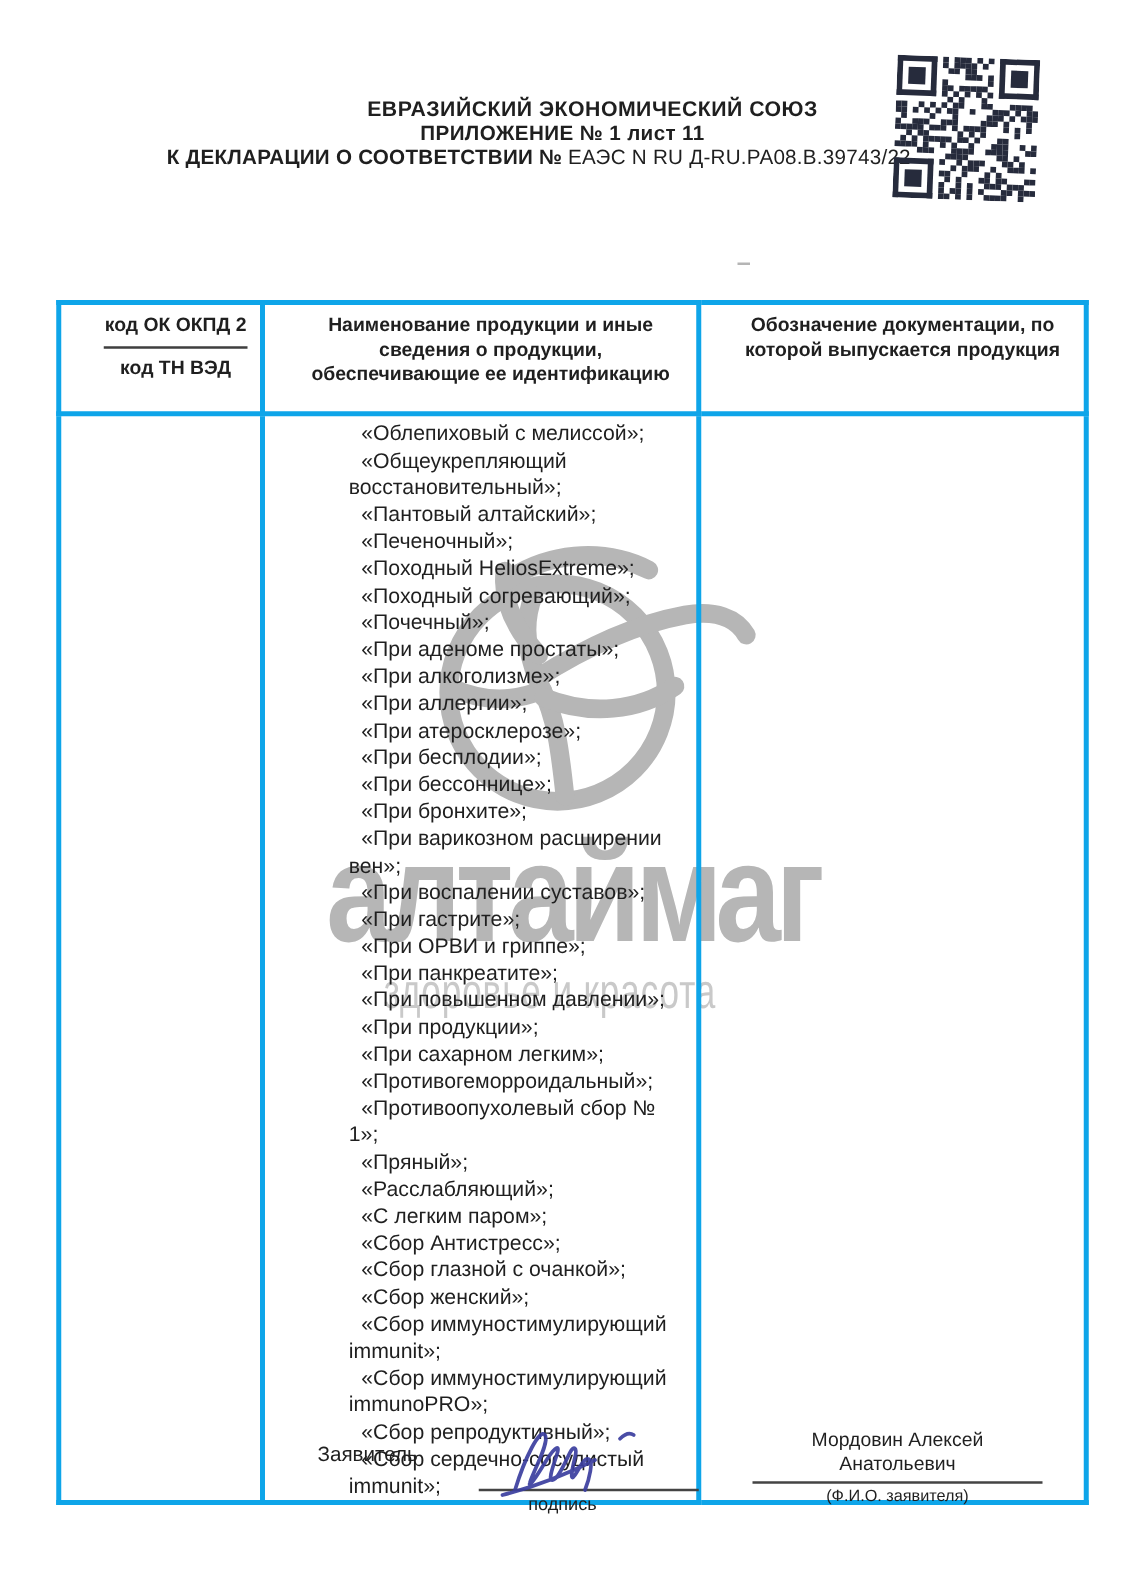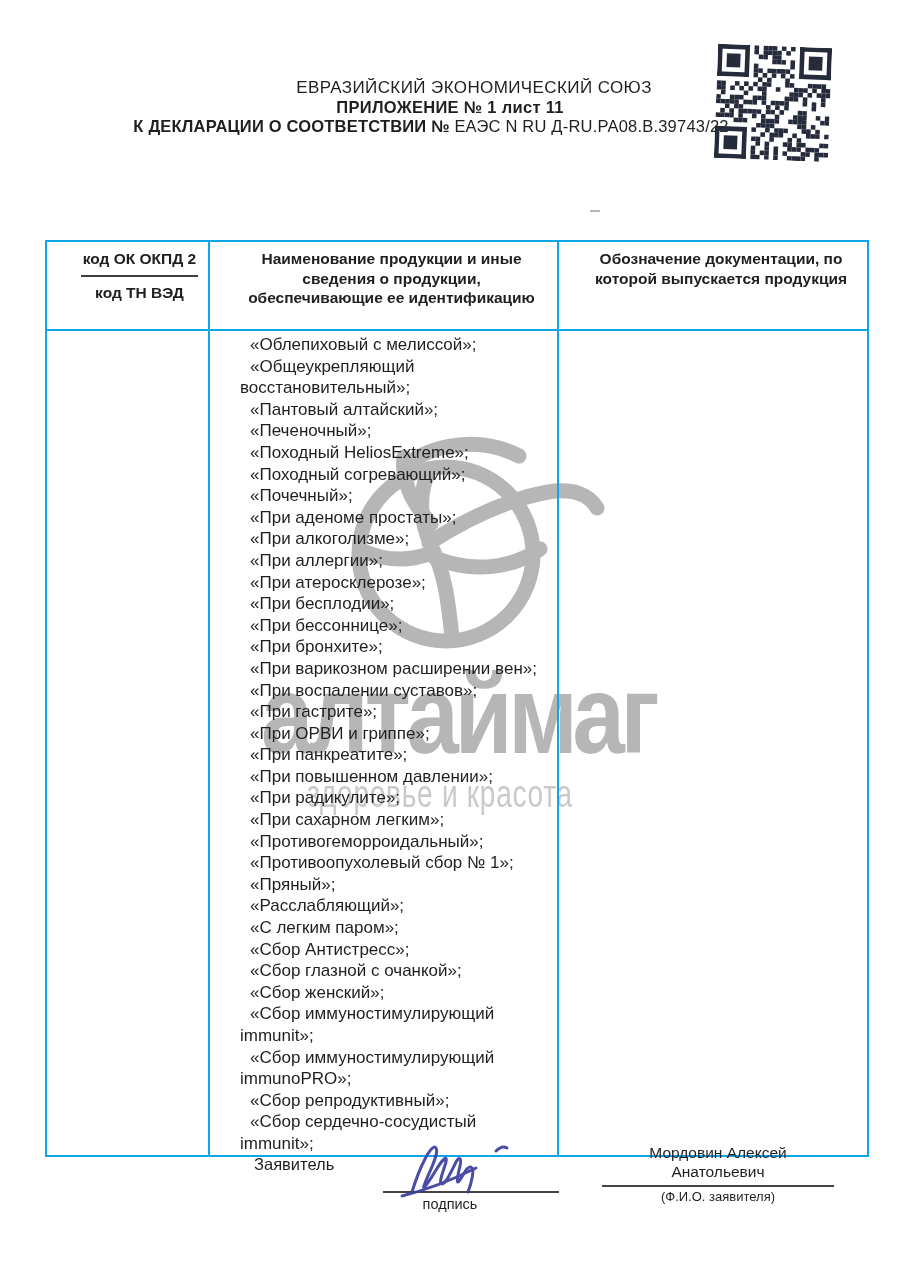--- a/index.html
+++ b/index.html
@@ -24,44 +24,44 @@
   }
   .wm-tagline {
     position:absolute; left:307px; top:774px; z-index:1;
     font-size:39px; font-weight:normal; line-height:40px;
     letter-spacing:1px; color:#c9c9c9; white-space:nowrap;
     transform:scaleX(0.72); transform-origin:left top;
   }
 
   
   .hdr { position:absolute; left:0; top:0; width:900px; text-align:center; z-index:2; }
-  .hdr-line1 { margin-top:78px; font-size:17px; font-weight:normal; letter-spacing:0.4px;margin-left:48px; }
+  .hdr-line1 { margin-top:78px; font-size:17px; font-weight:bold; letter-spacing:0.4px;margin-left:48px; }
   .hdr-line2 { font-size:16.5px; font-weight:bold; letter-spacing:0.3px; }
   .hdr-line3 { font-size:16.5px; padding-right:38px; }
   .hdr-line3 .pfx { font-weight:bold; letter-spacing:0.2px; }
   .hdr-line3 .num { font-weight:normal; letter-spacing:0.2px; }
 
   .qr { position:absolute; left:716px; top:46px; width:114px; height:114px; z-index:5; transform:rotate(2.2deg); }
 
   .artifact-dash { position:absolute; left:590px; top:210px; width:10px; height:2px; background:#b5b5b5; z-index:2; }
 
   
   table.doc {
     position:absolute; left:45px; top:240px; z-index:2;
     width:822px; border-collapse:collapse; table-layout:fixed;
     background:transparent;
   }
-  table.doc td { border:2px solid #0ea5e9; vertical-align:top; background:transparent;padding-left:24px; }
+  table.doc td { border:4px solid #0ea5e9; vertical-align:top; background:transparent;padding-left:24px; }
   .c1 { width:163px; } .c2 { width:349px; } .c3 { width:310px; }
   .th-cell { font-weight:bold; font-size:15.5px; line-height:19.5px; text-align:center; padding:7px 8px 8px; height:89px; }
   .c1-top { padding:8px 4px 7px; font-weight:bold; font-size:15.5px; text-align:center; }
   .c1-rule { width:85%; margin:0 auto; border-top:2px solid #3f3f3f; }
   .c1-bot { padding:7px 4px; font-weight:bold; font-size:15.5px; text-align:center; }
   .body-row td { height:784px; }
-  .product-list { padding:3px 6px 0 6px; font-size:17px; line-height:21.6px; }
+  .product-list { padding:3px 6px 0 6px; font-size:17px; line-height:21.6px;margin-left:37px; }
   .product-item { white-space:pre-line; text-indent:10px; }
 
   
   .ft-label { position:absolute; left:254px; top:1155px; font-size:16.5px; z-index:2; }
   .sig-svg { position:absolute; left:398px; top:1134px; z-index:3; }
   .sig-line { position:absolute; left:383px; top:1191px; width:176px; border-top:2px solid #444; z-index:2; }
   .sig-caption { position:absolute; left:362px; top:1196px; width:176px; text-align:center; font-size:14.5px; z-index:2; }
   .name-block { position:absolute; left:602px; top:1144px; width:232px; text-align:center; font-size:15.5px; line-height:18.5px; z-index:2; }
   .name-line { position:absolute; left:602px; top:1185px; width:232px; border-top:2px solid #444; z-index:2; }
   .name-caption { position:absolute; left:602px; top:1189px; width:232px; text-align:center; font-size:13px; z-index:2; }
@@ -360,21 +360,21 @@
               <div class="product-item">«При атеросклерозе»;</div>
               <div class="product-item">«При бесплодии»;</div>
               <div class="product-item">«При бессоннице»;</div>
               <div class="product-item">«При бронхите»;</div>
               <div class="product-item">«При варикозном расширении вен»;</div>
               <div class="product-item">«При воспалении суставов»;</div>
               <div class="product-item">«При гастрите»;</div>
               <div class="product-item">«При ОРВИ и гриппе»;</div>
               <div class="product-item">«При панкреатите»;</div>
               <div class="product-item">«При повышенном давлении»;</div>
-              <div class="product-item">«При радикулите»;</div>
+              <div class="product-item">«При продукции»;</div>
               <div class="product-item">«При сахарном легким»;</div>
               <div class="product-item">«Противогеморроидальный»;</div>
               <div class="product-item">«Противоопухолевый сбор № 1»;</div>
               <div class="product-item">«Пряный»;</div>
               <div class="product-item">«Расслабляющий»;</div>
               <div class="product-item">«С легким паром»;</div>
               <div class="product-item">«Сбор Антистресс»;</div>
               <div class="product-item">«Сбор глазной с очанкой»;</div>
               <div class="product-item">«Сбор женский»;</div>
               <div class="product-item">«Сбор иммуностимулирующий immunit»;</div>

